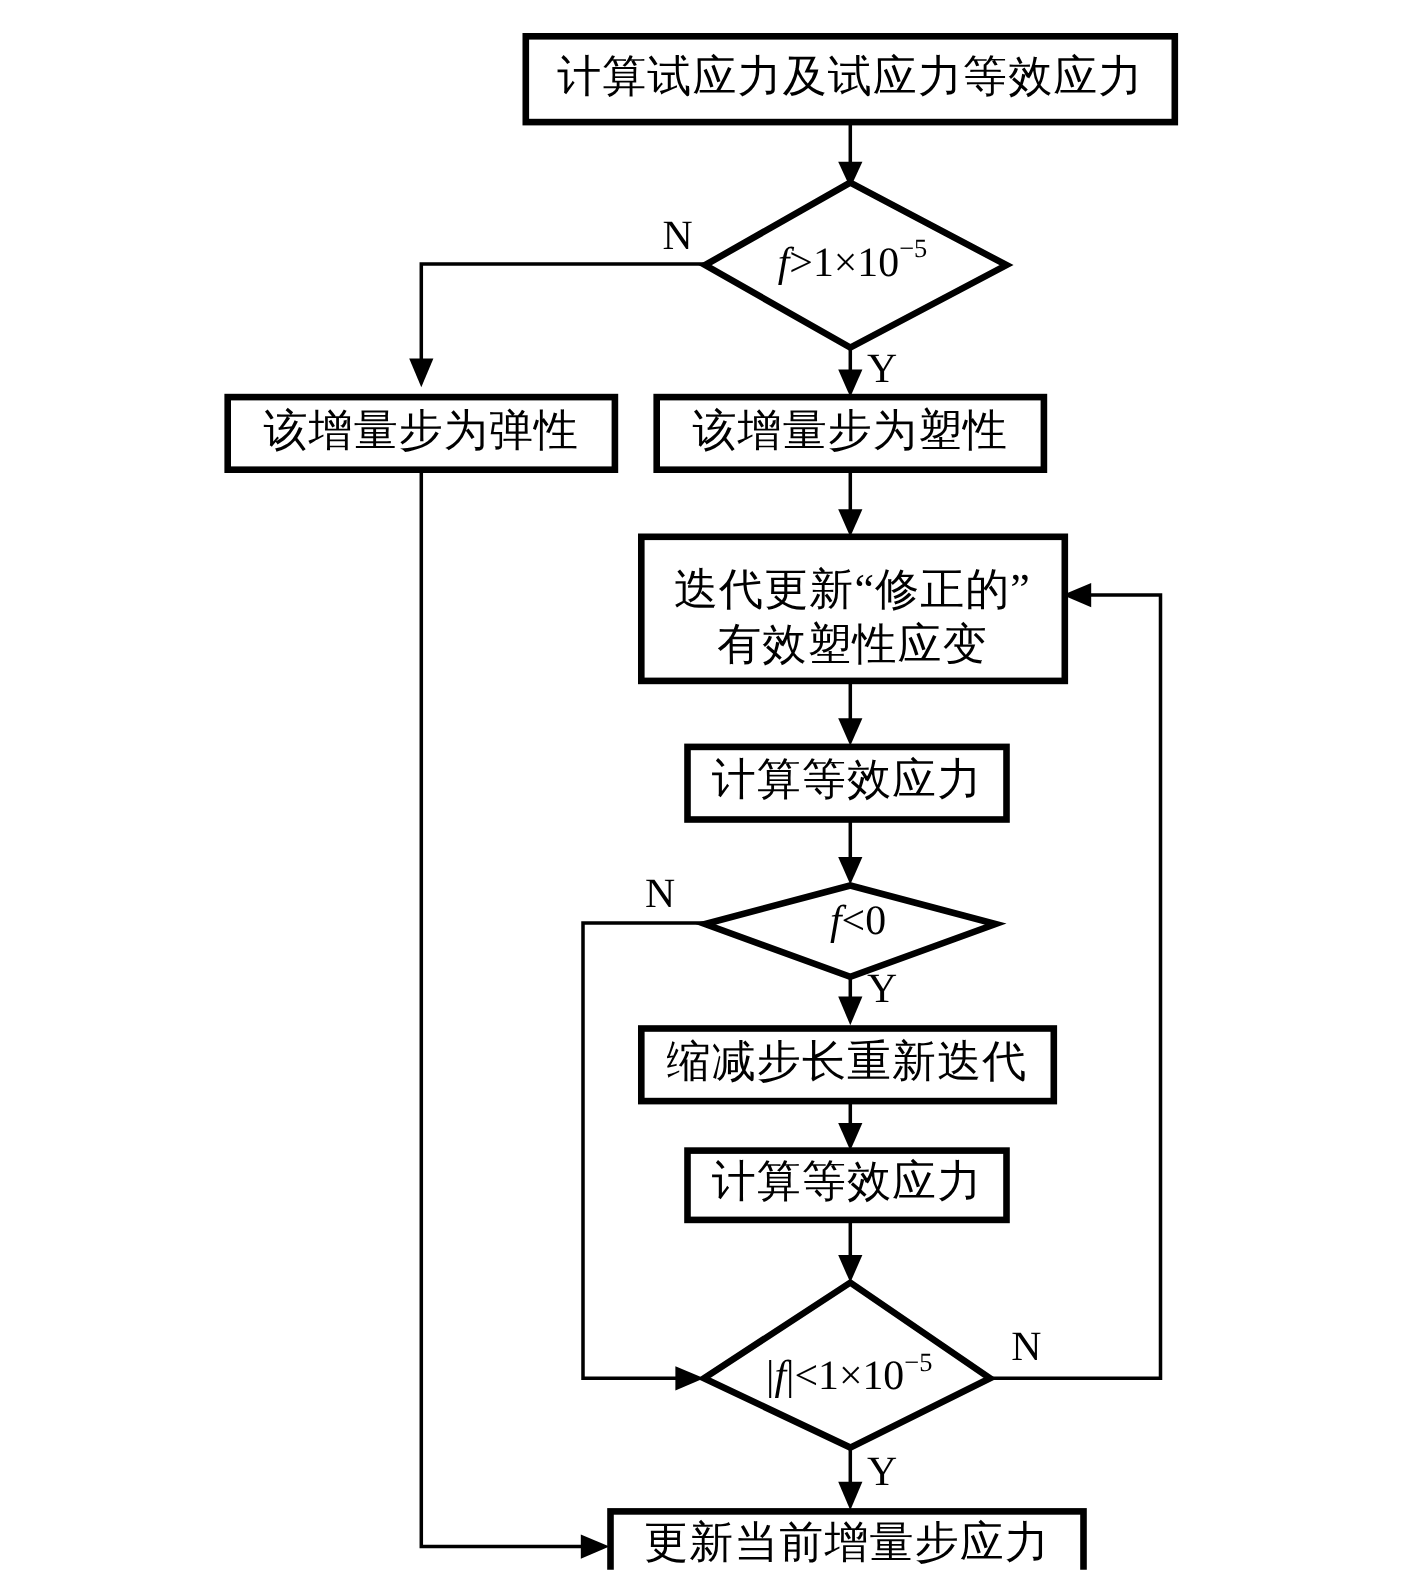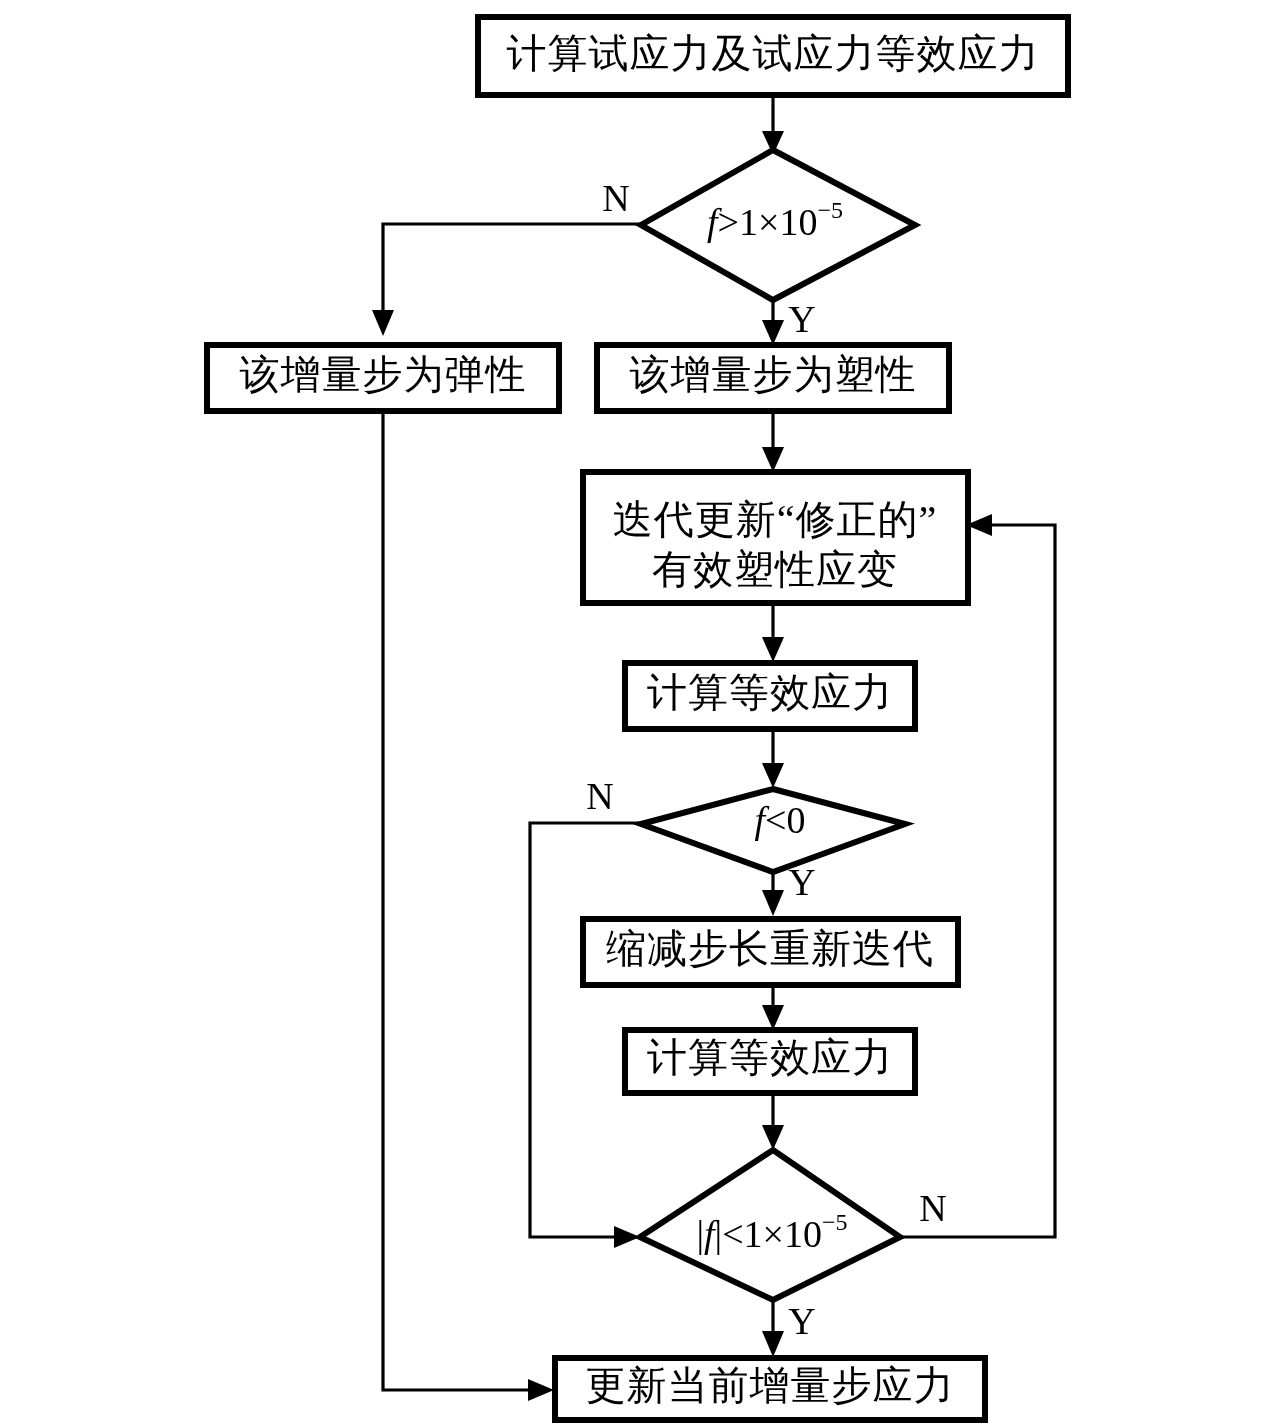--- a/index.html
+++ b/index.html
@@ -10,20 +10,21 @@
   body {
     width: 1276px;
     height: 1427px;
     font-family: "Liberation Serif", "DejaVu Serif", serif;
     overflow: hidden;
   }
   #flowchart-root {
     position: relative;
     width: 1276px;
     height: 1020px;
+    margin-top: 16px;
   }
   svg#flow-svg {
     display: block;
     width: 1276px;
     height: 1427px;
   }
   .node-box {
     fill: #ffffff;
     stroke: #000000;
     stroke-width: 6;

